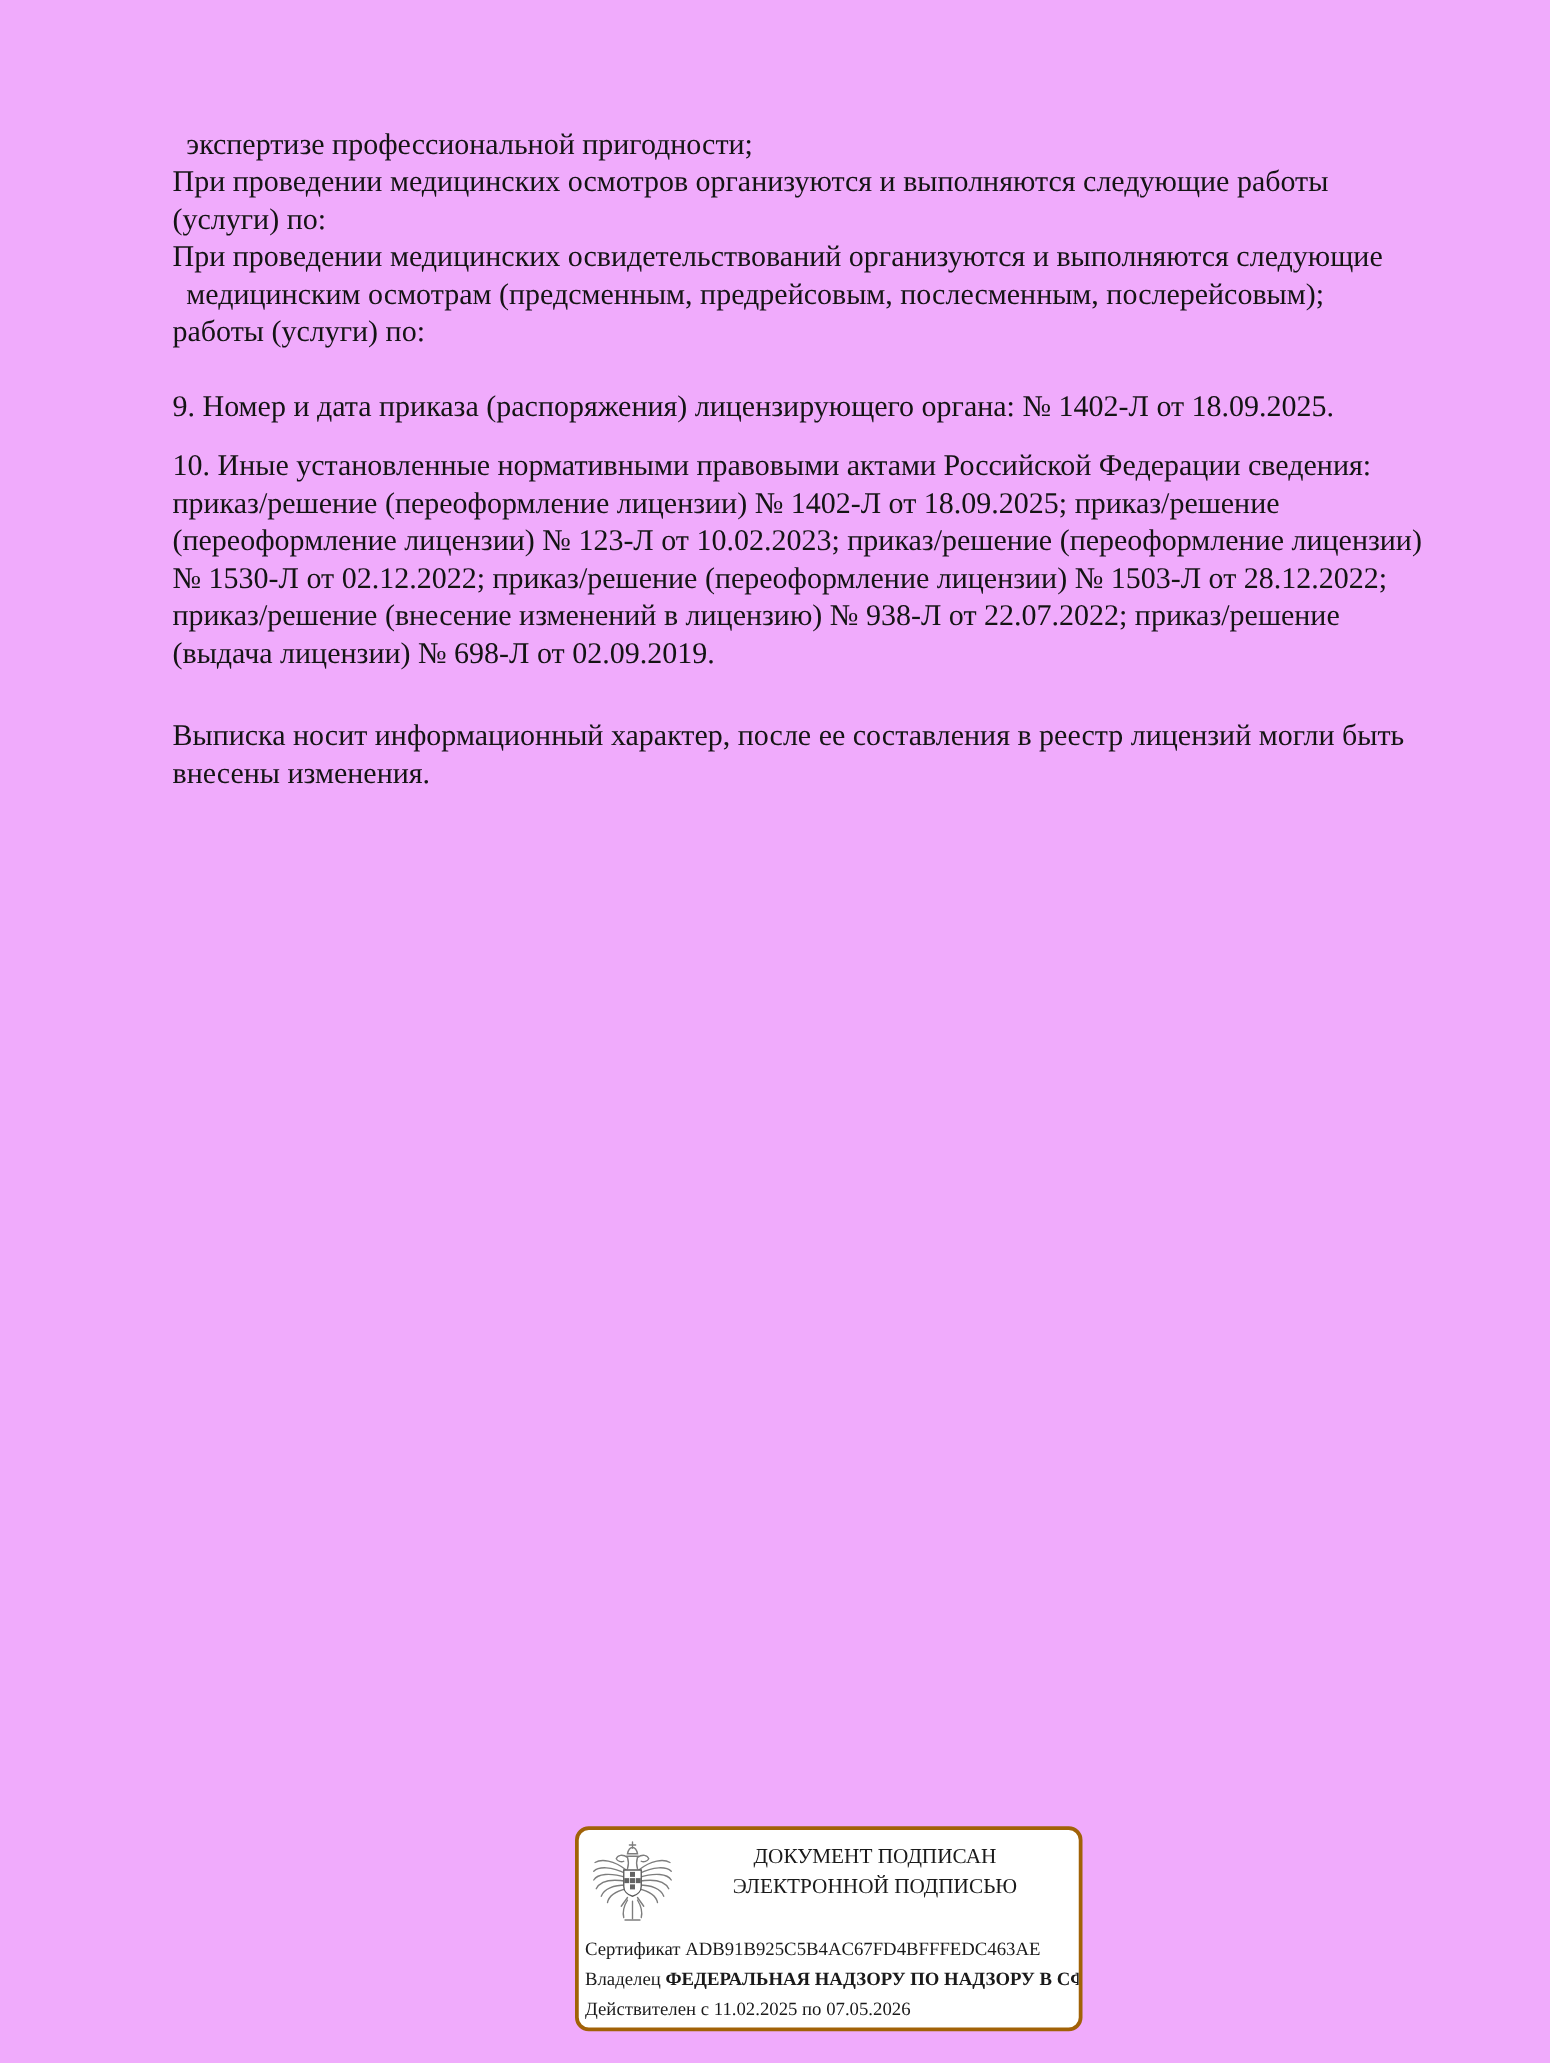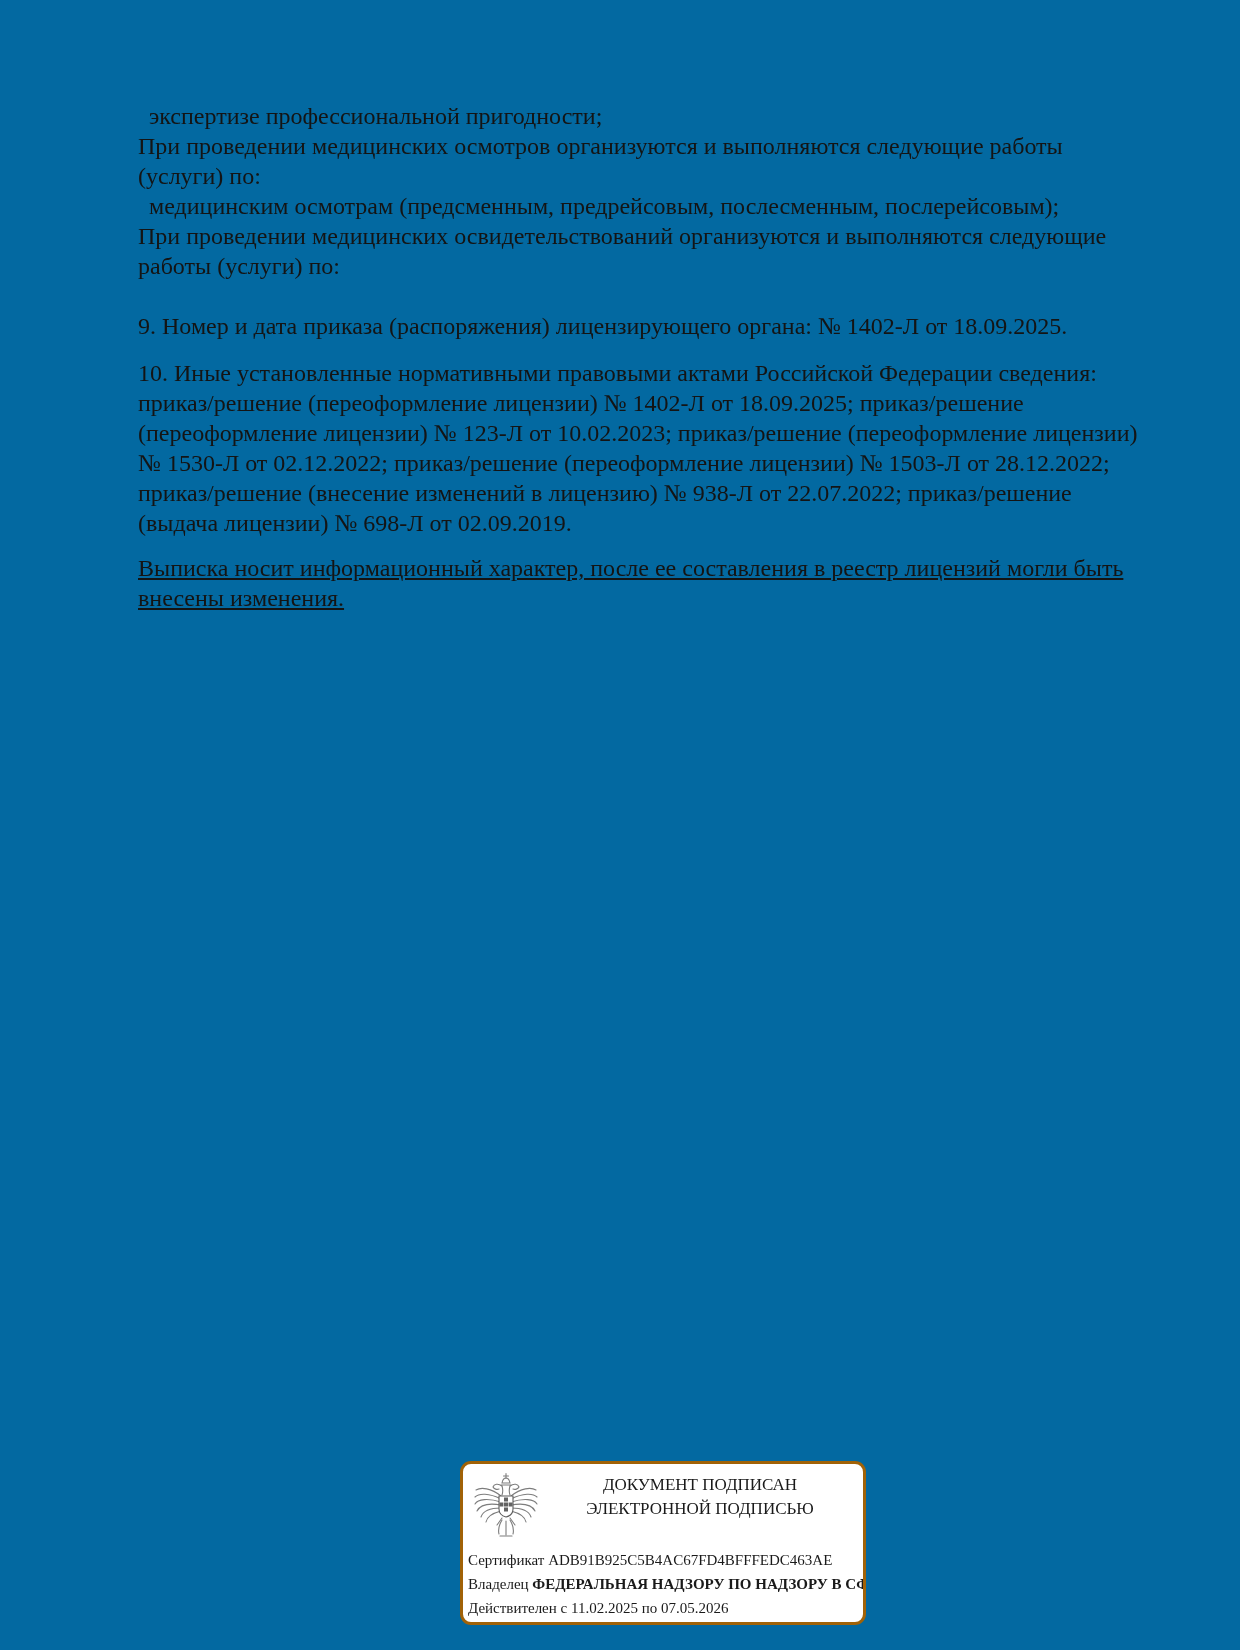--- a/index.html
+++ b/index.html
@@ -1,20 +1,20 @@
 <!DOCTYPE html>
 <html><head>
 <meta charset="utf-8">
 <style>
   html, body { margin: 0; padding: 0; background: #ffffff; }
   .page {
     position: relative;
     width: 1240px;
     height: 1650px;
-    background: #0369a1;
+    background: #f0abfc;
     font-family: "Liberation Serif", "DejaVu Serif", serif;
     color: #141414;
     overflow: hidden;
   }
   
   .doc-body {
     position: absolute;
     left: 138px;
     top: 101px;
     width: 990px;
@@ -70,36 +70,36 @@
 </head>
 <body>
 
 <div class="page">
 
   <div class="doc-body" id="doc-body">
       <div class="para">
         <div class="line indent">экспертизе профессиональной пригодности;</div>
         <div class="line">При проведении медицинских осмотров организуются и выполняются следующие работы</div>
         <div class="line">(услуги) по:</div>
+        <div class="line">При проведении медицинских освидетельствований организуются и выполняются следующие</div>
         <div class="line indent">медицинским осмотрам (предсменным, предрейсовым, послесменным, послерейсовым);</div>
-        <div class="line">При проведении медицинских освидетельствований организуются и выполняются следующие</div>
         <div class="line">работы (услуги) по:</div>
       </div>
       <div class="para" style="margin-top: 30px;">
         <div class="line">9. Номер и дата приказа (распоряжения) лицензирующего органа: № 1402-Л от 18.09.2025.</div>
       </div>
       <div class="para" style="margin-top: 17px;">
         <div class="line">10. Иные установленные нормативными правовыми актами Российской Федерации сведения:</div>
         <div class="line">приказ/решение (переоформление лицензии) № 1402-Л от 18.09.2025; приказ/решение</div>
         <div class="line">(переоформление лицензии) № 123-Л от 10.02.2023; приказ/решение (переоформление лицензии)</div>
         <div class="line">№ 1530-Л от 02.12.2022; приказ/решение (переоформление лицензии) № 1503-Л от 28.12.2022;</div>
         <div class="line">приказ/решение (внесение изменений в лицензию) № 938-Л от 22.07.2022; приказ/решение</div>
         <div class="line">(выдача лицензии) № 698-Л от 02.09.2019.</div>
       </div>
-      <div class="para" style="margin-top: 15px; text-decoration: underline;">
+      <div class="para" style="margin-top: 36px;">
         <div class="line">Выписка носит информационный характер, после ее составления в реестр лицензий могли быть</div>
         <div class="line">внесены изменения.</div>
       </div>
     </div>
 
   <div class="stamp">
     <div class="emblem">
       <svg viewBox="0 0 66 74" width="66" height="74" xmlns="http://www.w3.org/2000/svg">
         <g fill="none" stroke="#7d7d7d" stroke-width="1.1" stroke-linecap="round">
 

